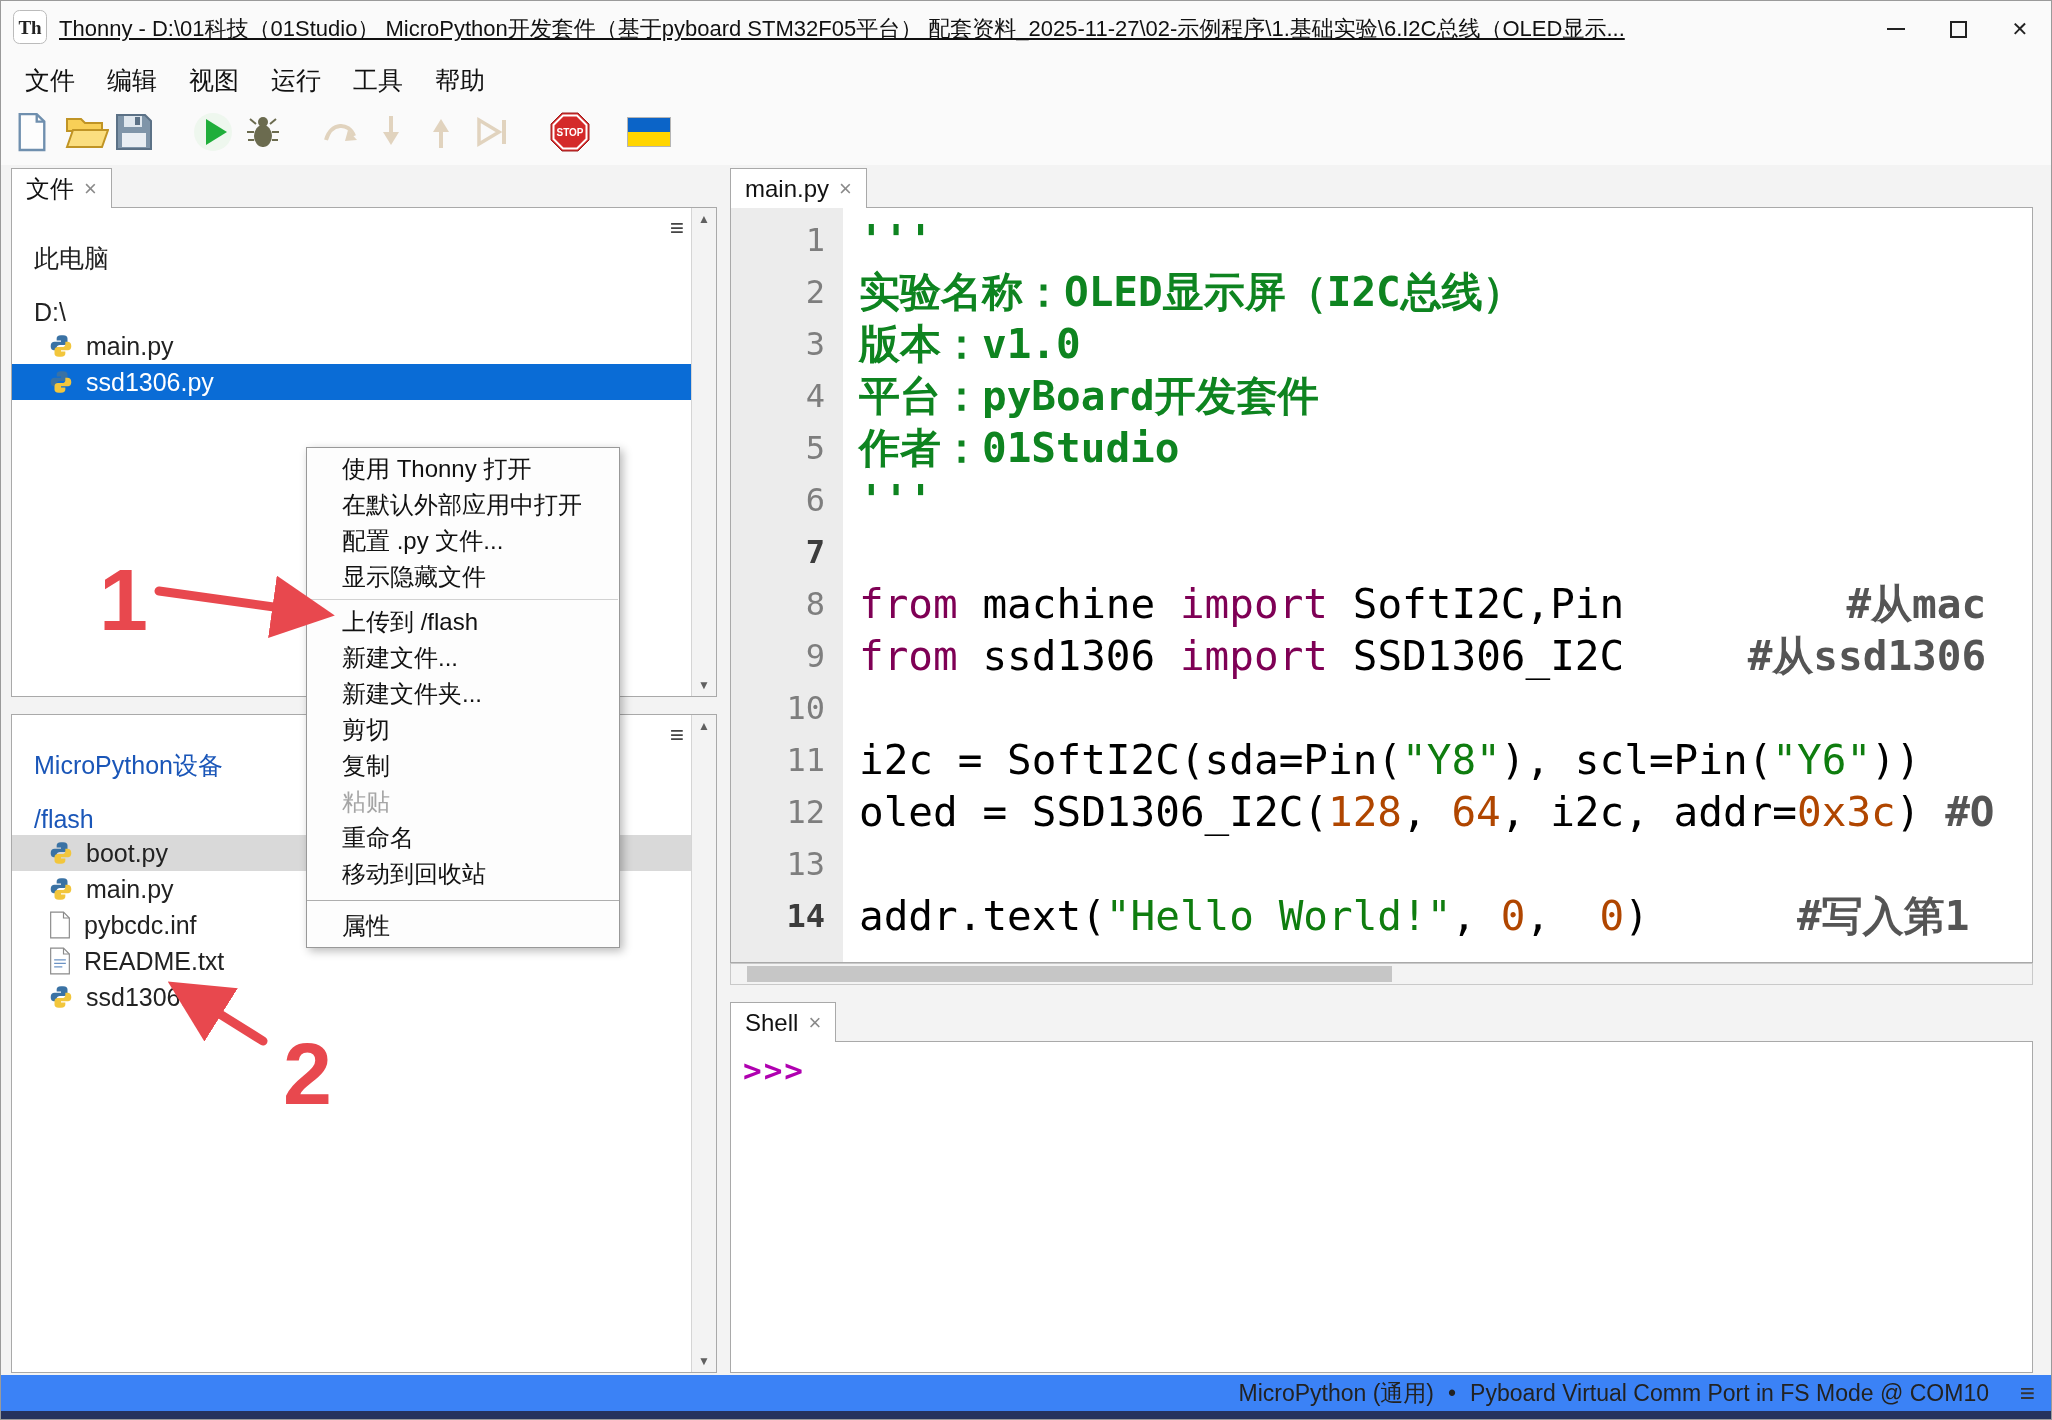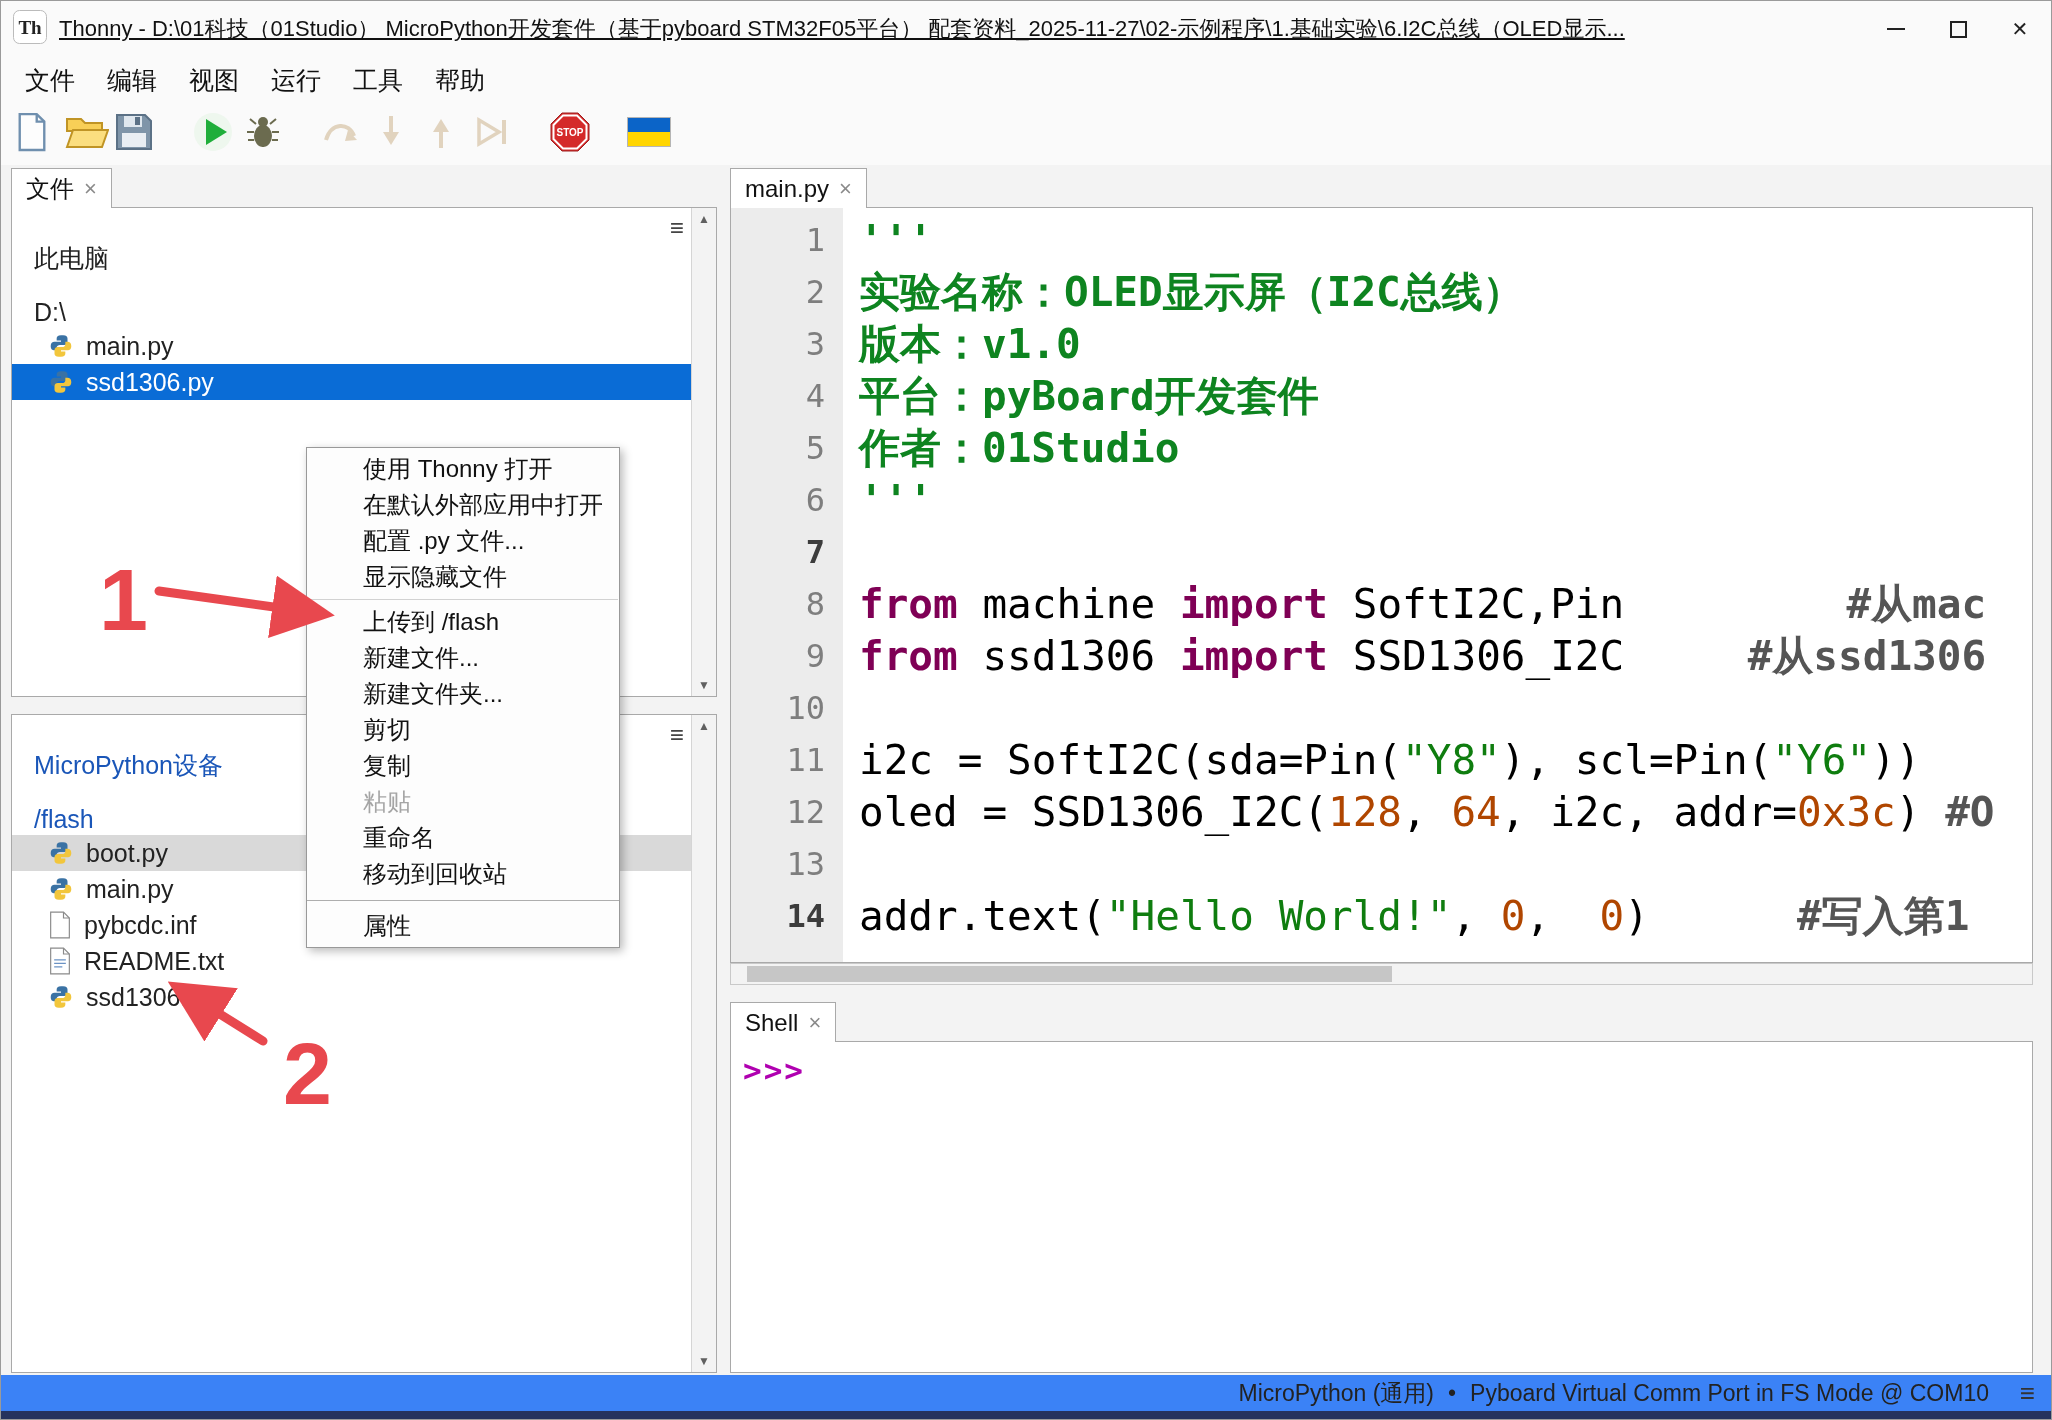--- a/index.html
+++ b/index.html
@@ -55,37 +55,37 @@
   .file-row.sel-blue{background:#0a6cd6;color:#fff;}
   .file-row.sel-gray{background:#d9d9d9;}
 
   
   .gutter{position:absolute;left:0;top:0;bottom:0;width:112px;background:#ececec;padding-top:6px;box-sizing:border-box;}
   .ln{height:52px;line-height:52px;text-align:right;padding-right:18px;font-family:"DejaVu Sans Mono",monospace;font-size:32px;color:#7e7e7e;}
   .ln.em{color:#3c3c3c;font-weight:bold;}
   .code{position:absolute;left:112px;top:0;right:0;bottom:0;padding:6px 0 0 16px;overflow:hidden;}
   .code-line{height:52px;line-height:52px;white-space:pre;font-family:"DejaVu Sans Mono",monospace;font-size:41px;}
   .tk-p{color:#000;}
-  .tk-kw{color:#7f0055;font-weight:bold;}
+  .tk-kw{color:#7f0055;font-weight:normal;}
   .tk-doc{color:#0e8420;font-weight:bold;}
   .tk-str{color:#0f7d0f;}
   .tk-num{color:#b04600;}
   .tk-com{color:#555;font-weight:bold;}
 
   
   .shell-prompt{padding:10px 0 0 12px;font-family:"DejaVu Sans Mono",monospace;font-size:31px;font-weight:bold;color:#b000b0;letter-spacing:2px;}
 
   
   .statusbar{position:absolute;left:0;top:1374px;width:100%;height:36px;background:#3b82f6;display:flex;align-items:center;justify-content:flex-end;gap:14px;padding-right:62px;box-sizing:border-box;font-size:23px;color:#222;}
   .status-menu{position:absolute;right:16px;font-size:26px;color:#333;}
   .bottom-strip{position:absolute;left:0;top:1410px;width:100%;height:10px;background:#26335d;}
 
   
   .context-menu{position:absolute;left:305px;top:446px;width:314px;background:#fdfdfd;border:1px solid #999;box-shadow:3px 3px 9px rgba(0,0,0,.28);z-index:20;padding:3px 0;box-sizing:border-box;}
-  .cm-item{height:36px;line-height:36px;padding-left:56px;font-size:24px;color:#111;white-space:nowrap;}
+  .cm-item{height:36px;line-height:36px;padding-left:35px;font-size:24px;color:#111;white-space:nowrap;}
   .cm-item.disabled{color:#a5a5a5;}
   .cm-sep{border-top:1px solid #d2d2d2;margin:4px 1px;}
   .cm-sep2{border-top:1px solid #aeaeae;margin:8px 0 7px;}
 
   
   .annot-svg{position:absolute;left:0;top:0;z-index:30;pointer-events:none;}
   .annot-num{position:absolute;color:#e8484e;font-size:88px;font-weight:bold;z-index:30;pointer-events:none;}
   #annot1{left:98px;top:548px;}
   #annot2{left:282px;top:1022px;}
 </style>

